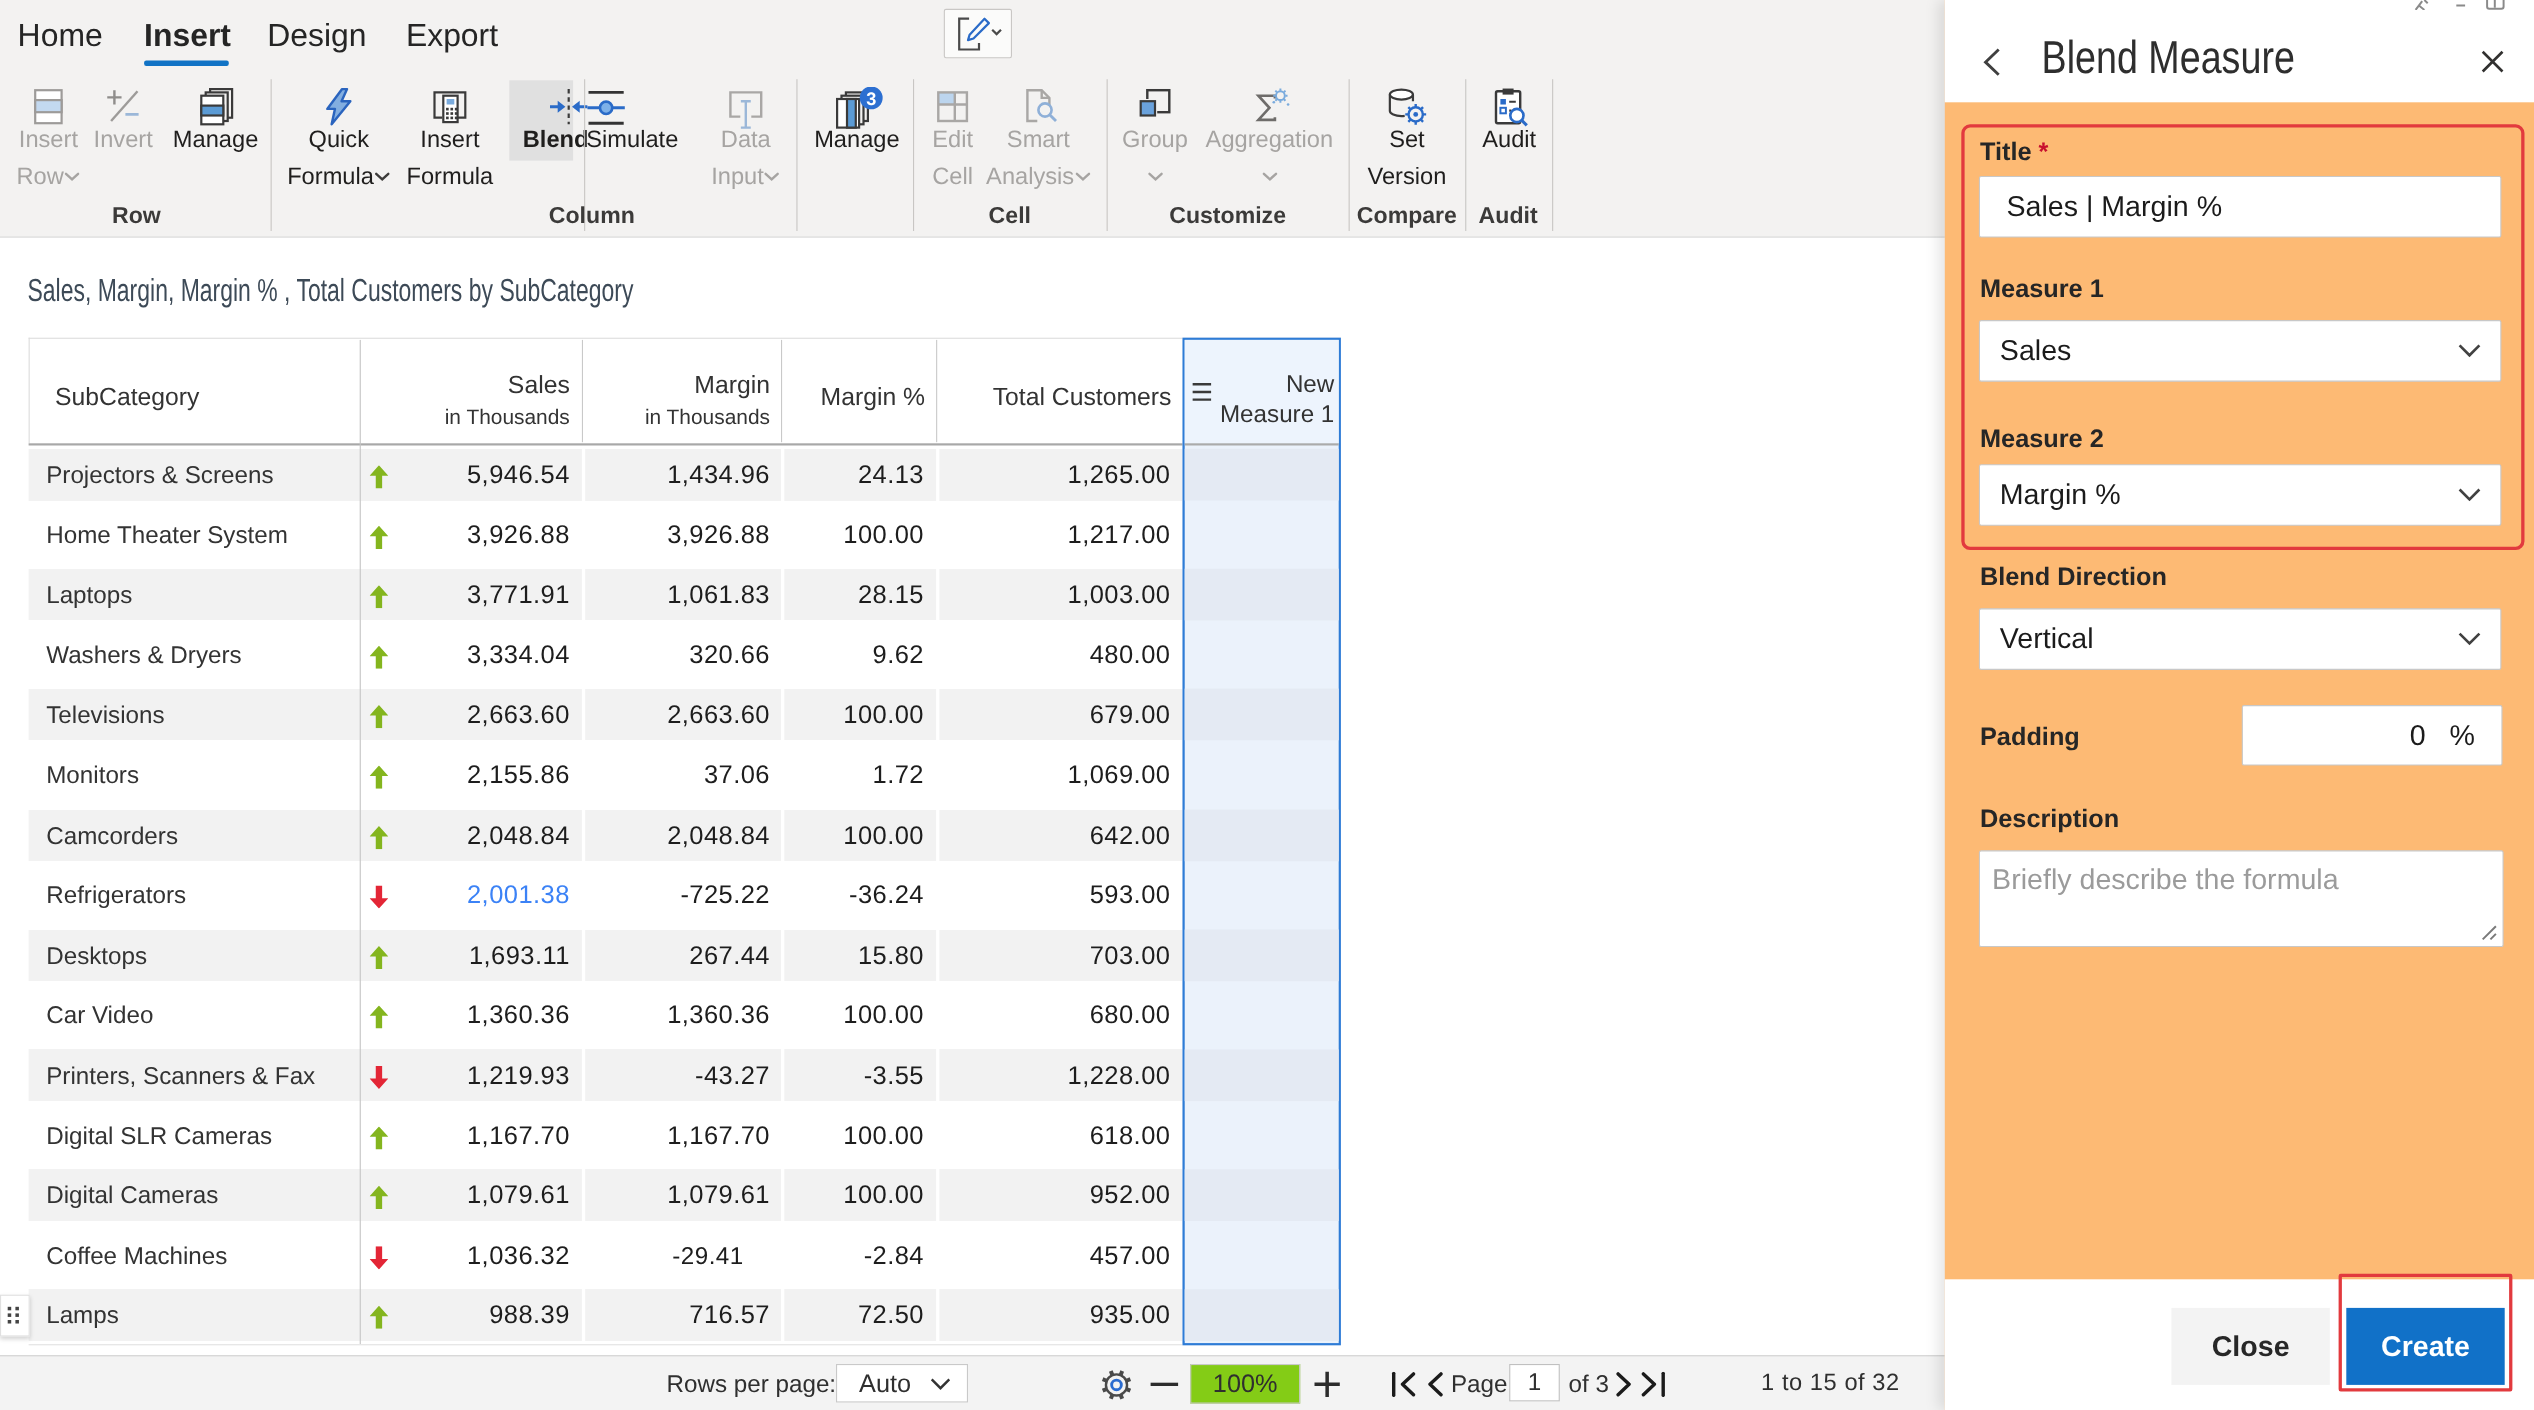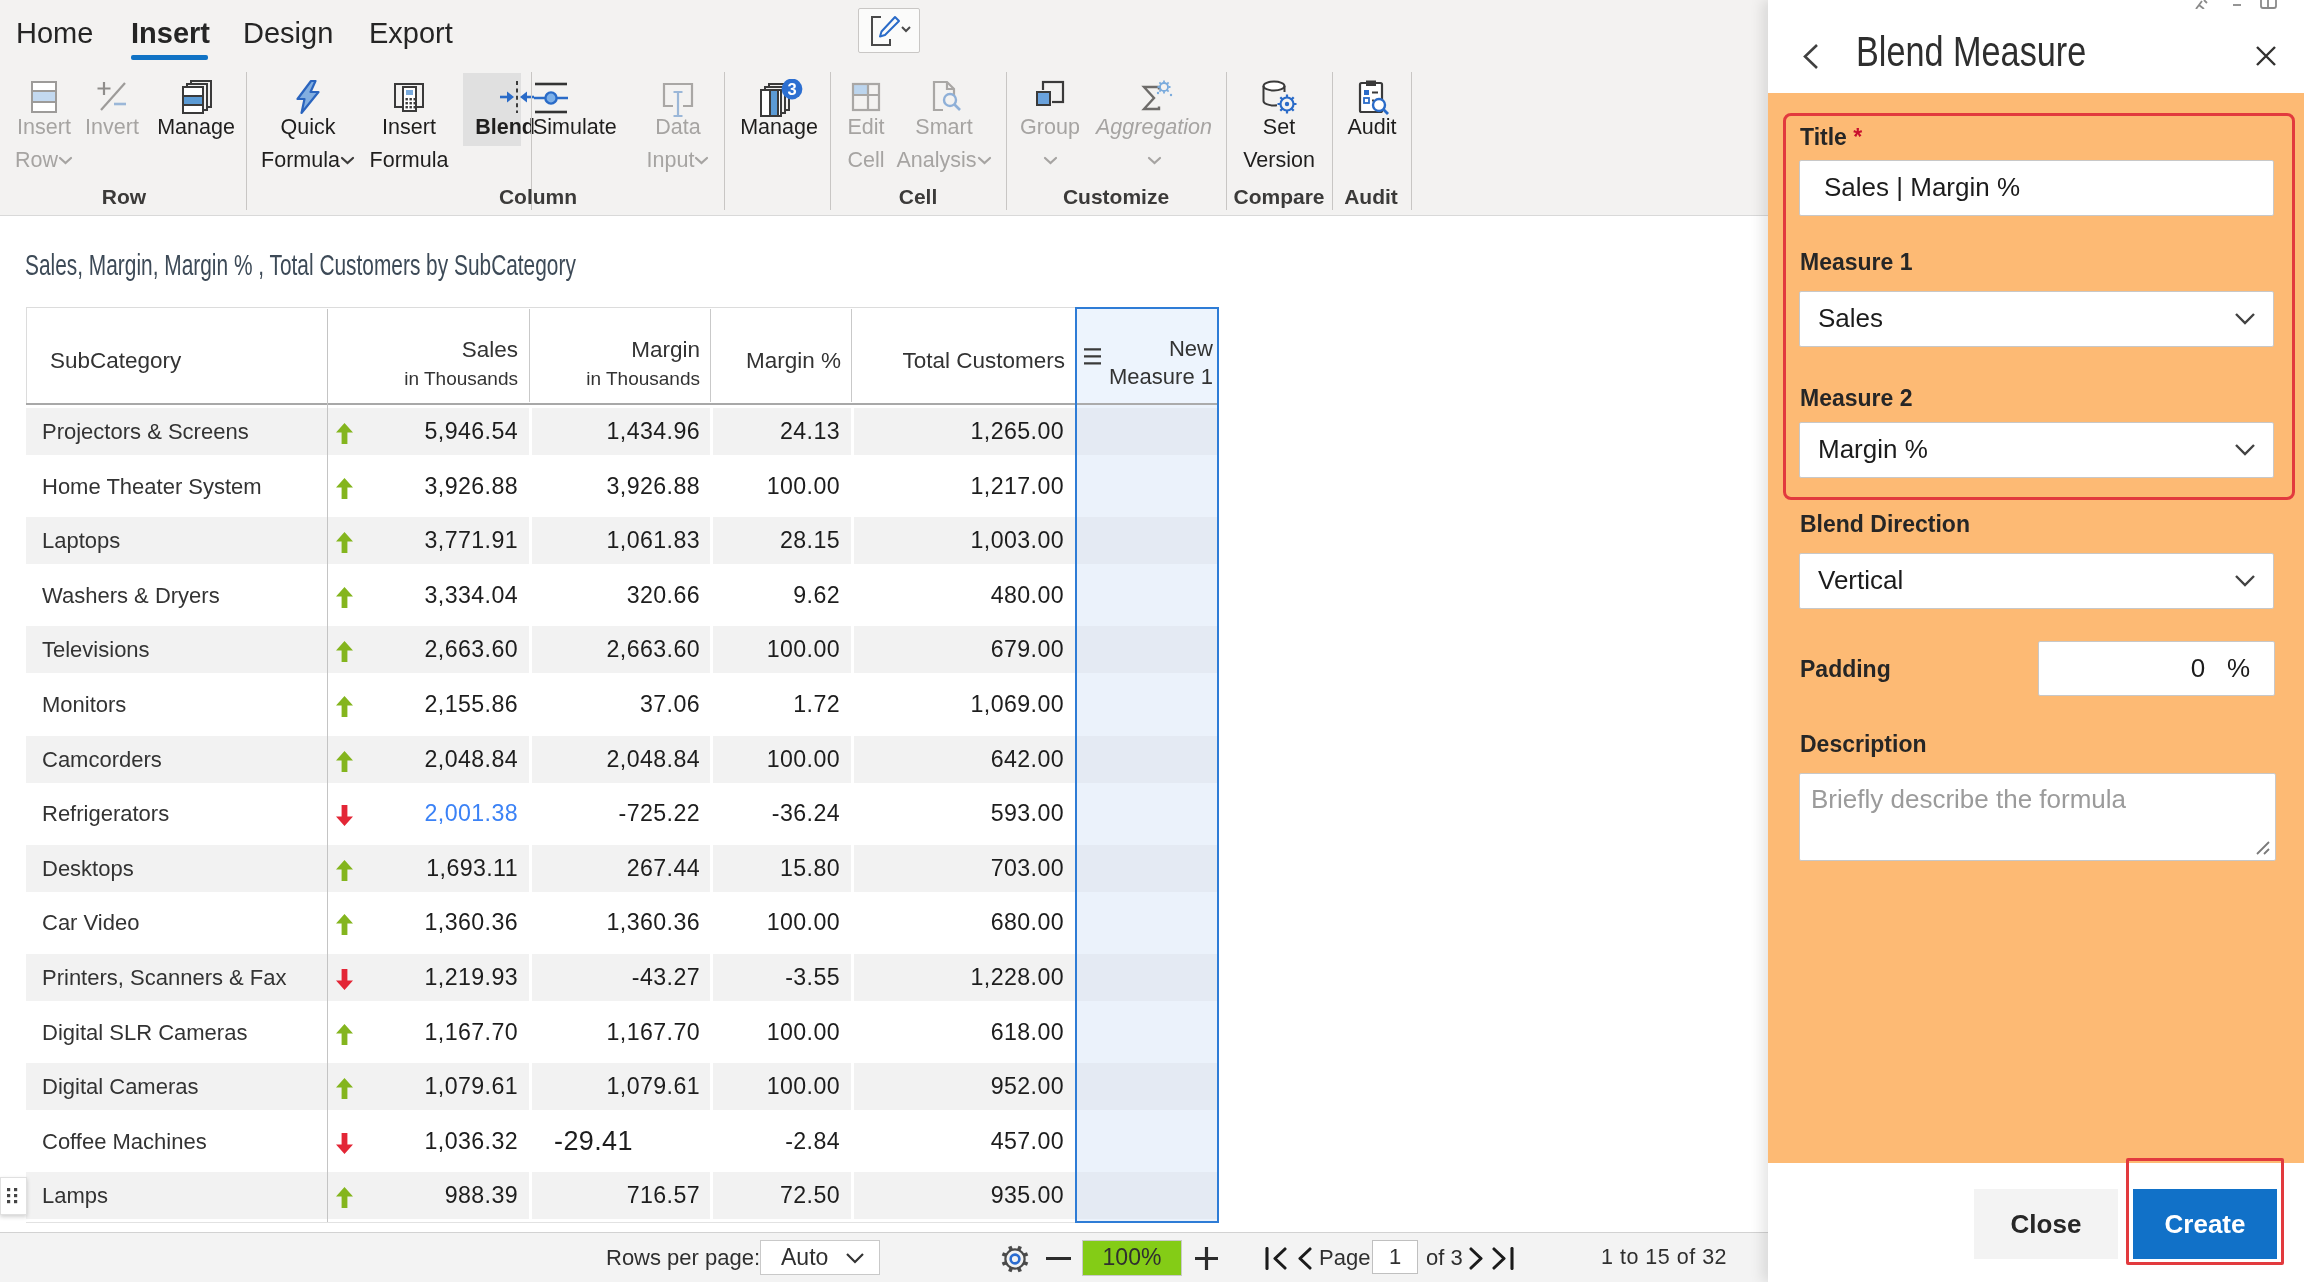--- a/index.html
+++ b/index.html
@@ -144,21 +144,21 @@
       <div style="position:absolute;left:0;top:79px;width:96px;height:38px;line-height:36px;"><svg width="36" height="36" viewBox="0 0 36 36">
 <rect x="11" y="3" width="20" height="20" fill="none" stroke="#3a3a3a" stroke-width="2.2"></rect>
 <rect x="4" y="12" width="15" height="15" fill="#6aa2dc" stroke="#f3f2f1" stroke-width="2"></rect>
 <rect x="5" y="13" width="13" height="13" fill="#6aa2dc" stroke="#3a3a3a" stroke-width="2"></rect>
         </svg></div>
       <div style="position:absolute;left:0;top:113px;width:96px;font-size:21.5px;line-height:29px;white-space:nowrap;">Group</div>
       <div style="position:absolute;left:0;top:146px;width:96px;font-size:21.5px;line-height:29px;"><svg width="15" height="9" viewBox="0 0 15 9" style="vertical-align:2px">
           <path d="M2 2 L7.5 7 L13 2" stroke="#a6a4a2" stroke-width="2.2" fill="none" stroke-linecap="round"></path>
         </svg></div>
     </div>
-<div style="position:absolute;left:1084.0px;top:0;width:140px;height:215px;text-align:center;color:#a6a4a2;font-style:italic;">
+<div style="position:absolute;left:1084.0px;top:0;width:140px;height:215px;text-align:center;color:#a6a4a2;">
       <div style="position:absolute;left:0;top:79px;width:140px;height:38px;line-height:36px;"><svg width="40" height="36" viewBox="0 0 40 36">
 <path d="M25 10.5 V8 H10 L20 19 L10 30 H25 V27.5" fill="none" stroke="#6e6c6a" stroke-width="2.4"></path>
 <g stroke="#7aabdd" stroke-width="1.8" fill="none">
 <circle cx="30" cy="8" r="4"></circle>
 <path d="M30 1.5 V3.5 M30 12.5 V14.5 M23.5 8 H25.5 M34.5 8 H36.5 M25.4 3.4 l1.4 1.4 M33.2 11.2 l1.4 1.4 M34.6 3.4 l-1.4 1.4 M26.8 11.2 l-1.4 1.4"></path>
 </g>
 <circle cx="37" cy="16" r="1.2" fill="#7aabdd"></circle>
           <circle cx="24" cy="14" r="1.2" fill="#7aabdd"></circle>
         </svg></div>
       <div style="position:absolute;left:0;top:113px;width:140px;font-size:21.5px;line-height:29px;white-space:nowrap;">Aggregation</div>
@@ -330,21 +330,21 @@
 <div style="position:absolute;text-align:right;font-size:23.2px;letter-spacing:0.4px;color:#1d1d1d;height:51px;line-height:51px;left:340px;top:754.2px;width:152px;">1,079.61</div>
 <div style="position:absolute;text-align:right;font-size:23.2px;letter-spacing:0.4px;color:#1d1d1d;height:51px;line-height:51px;left:503px;top:754.2px;width:171px;">1,079.61</div>
 <div style="position:absolute;text-align:right;font-size:23.2px;letter-spacing:0.4px;color:#1d1d1d;height:51px;line-height:51px;left:684px;top:754.2px;width:130px;">100.00</div>
 <div style="position:absolute;text-align:right;font-size:23.2px;letter-spacing:0.4px;color:#1d1d1d;height:51px;line-height:51px;left:825px;top:754.2px;width:213px;">952.00</div>
 <div style="position:absolute;left:0;top:808.8px;width:1049px;height:54.6px;"></div>
 <div style="position:absolute;left:16px;top:808.8px;width:280px;height:51px;line-height:51px;font-size:22px;color:#333;white-space:nowrap;">Coffee Machines</div>
 <div style="position:absolute;left:310px;top:825.8px;"><svg width="17" height="21" viewBox="0 0 17 21">
         <path d="M8.5 21 L0 11.5 H5.6 V0 H11.4 V11.5 H17 Z" fill="#e32636"></path>
       </svg></div>
 <div style="position:absolute;text-align:right;font-size:23.2px;letter-spacing:0.4px;color:#1d1d1d;height:51px;line-height:51px;left:340px;top:808.8px;width:152px;">1,036.32</div>
-<div style="position:absolute;text-align:left;font-size:27px;letter-spacing:0.4px;color:#1d1d1d;height:51px;line-height:51px;left:528px;top:808.8px;width:171px;">-29.41</div>
+<div style="position:absolute;text-align:right;font-size:22px;letter-spacing:0.4px;color:#1d1d1d;height:51px;line-height:51px;left:479px;top:808.8px;width:171px;">-29.41</div>
 <div style="position:absolute;text-align:right;font-size:23.2px;letter-spacing:0.4px;color:#1d1d1d;height:51px;line-height:51px;left:684px;top:808.8px;width:130px;">-2.84</div>
 <div style="position:absolute;text-align:right;font-size:23.2px;letter-spacing:0.4px;color:#1d1d1d;height:51px;line-height:51px;left:825px;top:808.8px;width:213px;">457.00</div>
 <div style="position:absolute;left:0;top:863.4px;width:1049px;height:54.6px;background:linear-gradient(#ffffff 0 2px, #f2f2f2 2px 49px, #ffffff 49px);"></div>
 <div style="position:absolute;left:16px;top:863.4px;width:280px;height:51px;line-height:51px;font-size:22px;color:#333;white-space:nowrap;">Lamps</div>
 <div style="position:absolute;left:310px;top:880.4px;"><svg width="17" height="21" viewBox="0 0 17 21">
         <path d="M8.5 0 L17 9.5 H11.4 V21 H5.6 V9.5 H0 Z" fill="#84b51e"></path>
       </svg></div>
 <div style="position:absolute;text-align:right;font-size:23.2px;letter-spacing:0.4px;color:#1d1d1d;height:51px;line-height:51px;left:340px;top:863.4px;width:152px;">988.39</div>
 <div style="position:absolute;text-align:right;font-size:23.2px;letter-spacing:0.4px;color:#1d1d1d;height:51px;line-height:51px;left:503px;top:863.4px;width:171px;">716.57</div>
 <div style="position:absolute;text-align:right;font-size:23.2px;letter-spacing:0.4px;color:#1d1d1d;height:51px;line-height:51px;left:684px;top:863.4px;width:130px;">72.50</div>

